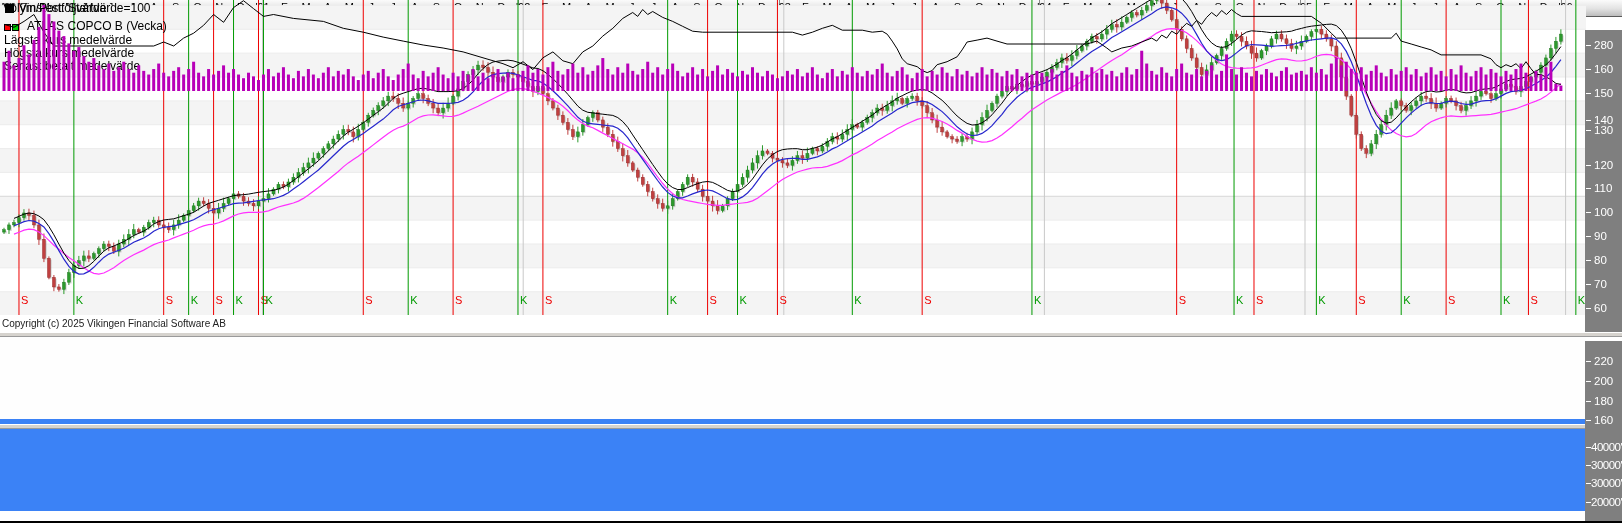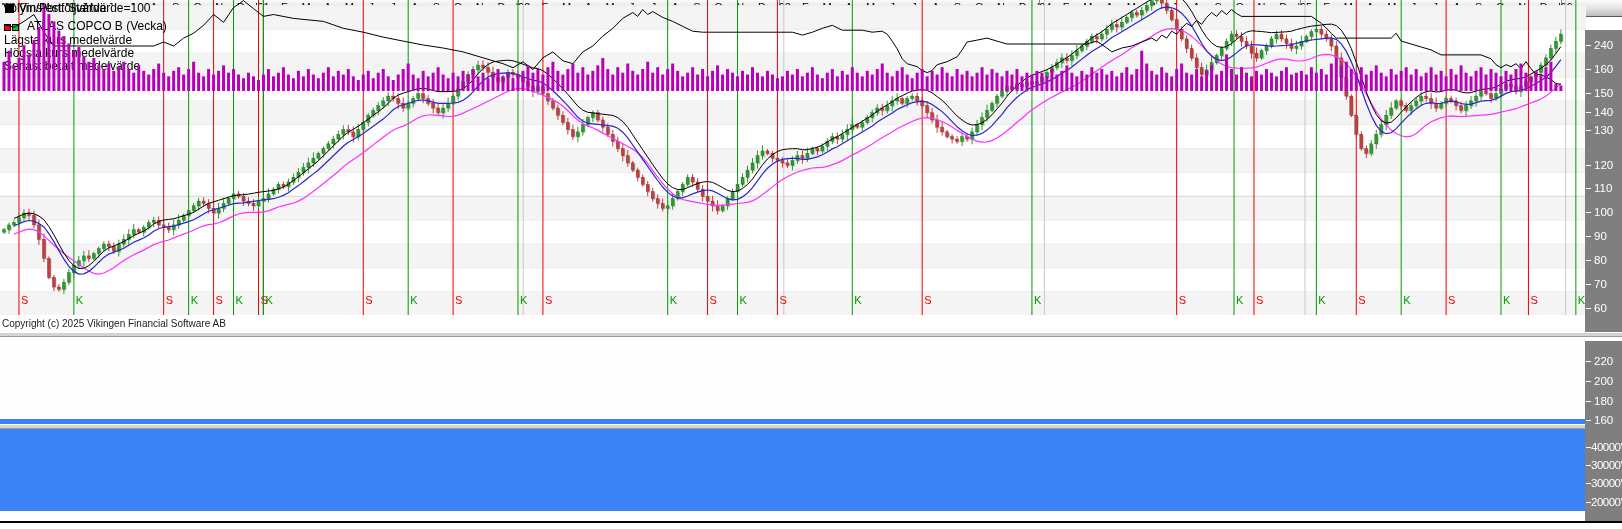--- a/index.html
+++ b/index.html
@@ -1647,31 +1647,31 @@
     <div class="legendline" style="left:3px;top:2px;">Volym/Portföljvärde</div>
   </div>
 
   <div id="bottomLine"></div>
 
   <div class="axisBlock" style="top:30px;height:302px;"></div>
   <div class="axisBlock" style="top:341px;height:180px;"></div>
   <div id="axisLabels">
       <div class="ylab" style="top: 39.3px;">
         <span class="d"></span>
-        <span class="t">240</span>
+        <span class="t">280</span>
       </div>
       <div class="ylab" style="top: 63.155px;">
         <span class="d"></span>
         <span class="t">160</span>
       </div>
       <div class="ylab" style="top: 87.01px;">
         <span class="d"></span>
         <span class="t">150</span>
       </div>
-      <div class="ylab" style="top: 106px; text-align: center;">
+      <div class="ylab" style="top: 114px; text-align: center;">
         <span class="d"></span>
         <span class="t">140</span>
       </div>
       <div class="ylab" style="top: 124px;">
         <span class="d"></span>
         <span class="t">130</span>
       </div>
       <div class="ylab" style="top: 158.575px;">
         <span class="d"></span>
         <span class="t">120</span>

